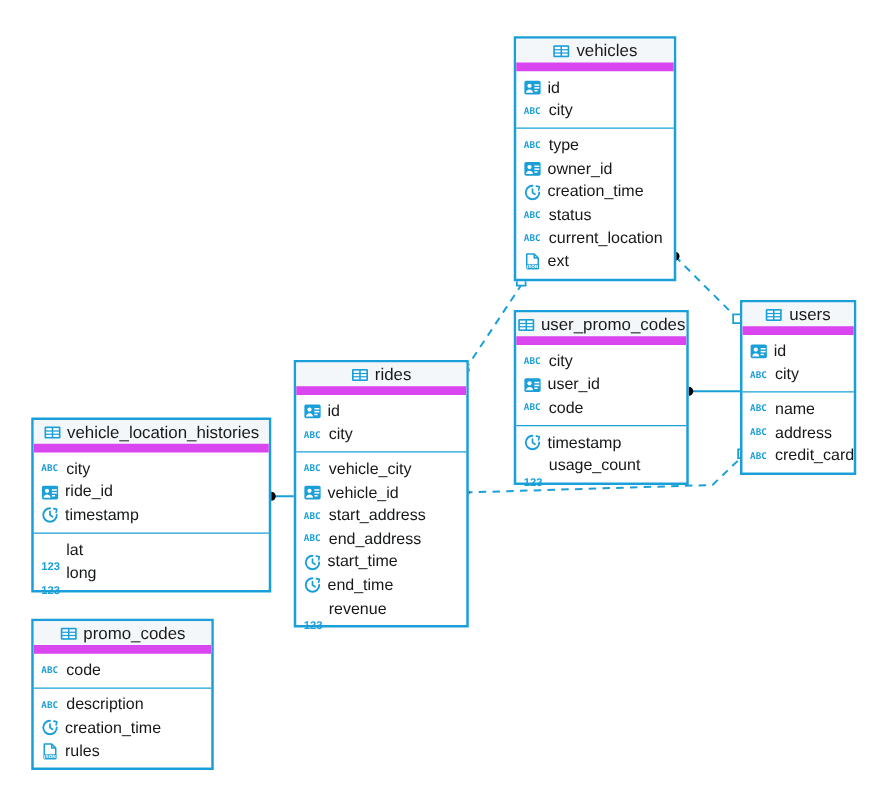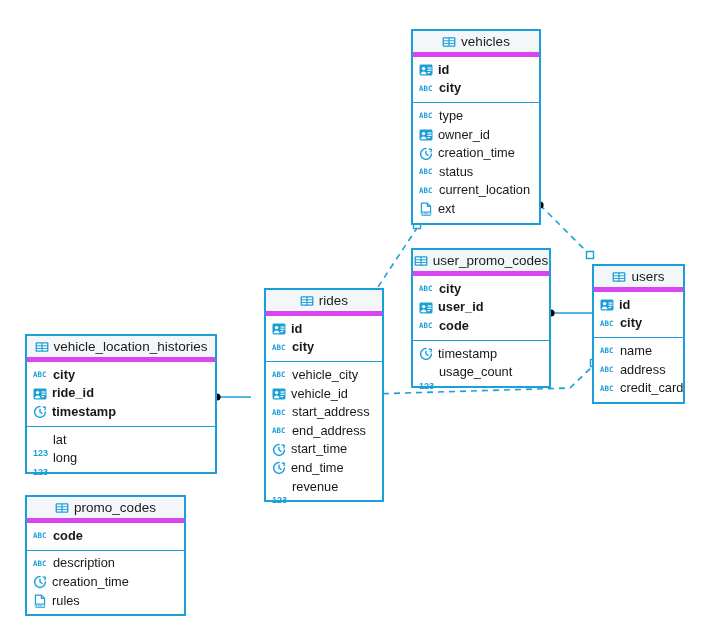--- a/index.html
+++ b/index.html
@@ -33,21 +33,21 @@
     position: absolute;
     box-sizing: border-box;
     border: 2px solid #1b9fd8;
     background: #ffffff;
     z-index: 2;
   }
   .tbl-header {
     box-sizing: border-box;
     height: 26px;
     background: #f4f7fa;
-    border-bottom: 5px solid #d946ef;
+    border-bottom: 7px solid #d946ef;
     display: flex;
     align-items: center;
     justify-content: center;
     gap: 5px;
     padding: 0 6px;
   }
   .tbl-title {
     font-size: 13.5px;
     color: #1a1a1a;
     white-space: nowrap;
@@ -66,21 +66,21 @@
     padding: 0 6px;
     height: 18.6px;
   }
   .col-name {
     font-size: 12.8px;
     color: #16181a;
     white-space: nowrap;
     line-height: 1;
   }
   .col-row.pk .col-name {
-    font-weight: bold;
+    font-weight: normal;
   }
   
   .ic {
     flex: 0 0 auto;
     width: 14px;
     height: 14px;
     display: inline-block;
     position: relative;
   }
   .ic svg { display:block; width:14px; height:14px; }
@@ -268,21 +268,21 @@
               </svg>
             </span>
             <span class="col-name">timestamp</span>
           </div>
           <div class="col-row">
             <span class="ic ic-123">123</span>
             <span class="col-name">usage_count</span>
           </div>
         </div>
       </div>
-      <div class="table-node" style="left: 592px; top: 264px; width: 93px;">
+      <div class="table-node" style="left: 592px; top: 240px; width: 93px;">
         <div class="tbl-header">
           <span class="ic">
             <svg viewBox="0 0 14 14">
               <rect x="0.6" y="2.2" width="12.8" height="9.6" rx="1" fill="#1b9fd8"></rect>
               <rect x="1.9" y="3.5" width="4.5" height="1.8" fill="#ffffff"></rect>
               <rect x="7.6" y="3.5" width="4.5" height="1.8" fill="#ffffff"></rect>
               <rect x="1.9" y="6.3" width="4.5" height="1.6" fill="#ffffff"></rect>
               <rect x="7.6" y="6.3" width="4.5" height="1.6" fill="#ffffff"></rect>
               <rect x="1.9" y="8.9" width="4.5" height="1.6" fill="#ffffff"></rect>
               <rect x="7.6" y="8.9" width="4.5" height="1.6" fill="#ffffff"></rect>
@@ -317,21 +317,21 @@
           <div class="col-row">
             <span class="ic ic-abc">ABC</span>
             <span class="col-name">address</span>
           </div>
           <div class="col-row">
             <span class="ic ic-abc">ABC</span>
             <span class="col-name">credit_card</span>
           </div>
         </div>
       </div>
-      <div class="table-node" style="left: 264px; top: 288px; width: 120px;">
+      <div class="table-node" style="left: 235px; top: 288px; width: 140px;">
         <div class="tbl-header">
           <span class="ic">
             <svg viewBox="0 0 14 14">
               <rect x="0.6" y="2.2" width="12.8" height="9.6" rx="1" fill="#1b9fd8"></rect>
               <rect x="1.9" y="3.5" width="4.5" height="1.8" fill="#ffffff"></rect>
               <rect x="7.6" y="3.5" width="4.5" height="1.8" fill="#ffffff"></rect>
               <rect x="1.9" y="6.3" width="4.5" height="1.6" fill="#ffffff"></rect>
               <rect x="7.6" y="6.3" width="4.5" height="1.6" fill="#ffffff"></rect>
               <rect x="1.9" y="8.9" width="4.5" height="1.6" fill="#ffffff"></rect>
               <rect x="7.6" y="8.9" width="4.5" height="1.6" fill="#ffffff"></rect>
@@ -458,21 +458,21 @@
           <div class="col-row">
             <span class="ic ic-123">123</span>
             <span class="col-name">lat</span>
           </div>
           <div class="col-row">
             <span class="ic ic-123">123</span>
             <span class="col-name">long</span>
           </div>
         </div>
       </div>
-      <div class="table-node" style="left: 25px; top: 495px; width: 161px;">
+      <div class="table-node" style="left: 25px; top: 495px; width: 146px;">
         <div class="tbl-header">
           <span class="ic">
             <svg viewBox="0 0 14 14">
               <rect x="0.6" y="2.2" width="12.8" height="9.6" rx="1" fill="#1b9fd8"></rect>
               <rect x="1.9" y="3.5" width="4.5" height="1.8" fill="#ffffff"></rect>
               <rect x="7.6" y="3.5" width="4.5" height="1.8" fill="#ffffff"></rect>
               <rect x="1.9" y="6.3" width="4.5" height="1.6" fill="#ffffff"></rect>
               <rect x="7.6" y="6.3" width="4.5" height="1.6" fill="#ffffff"></rect>
               <rect x="1.9" y="8.9" width="4.5" height="1.6" fill="#ffffff"></rect>
               <rect x="7.6" y="8.9" width="4.5" height="1.6" fill="#ffffff"></rect>

